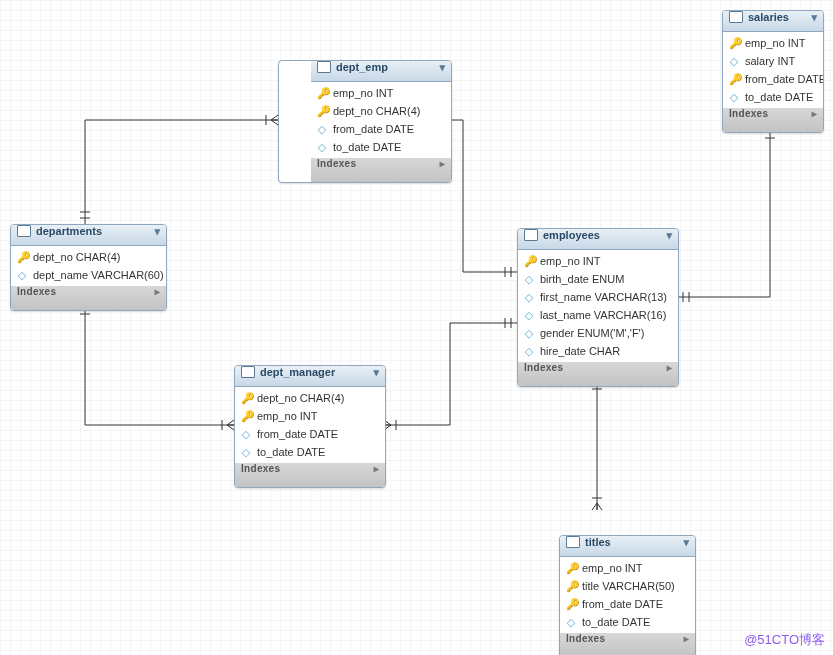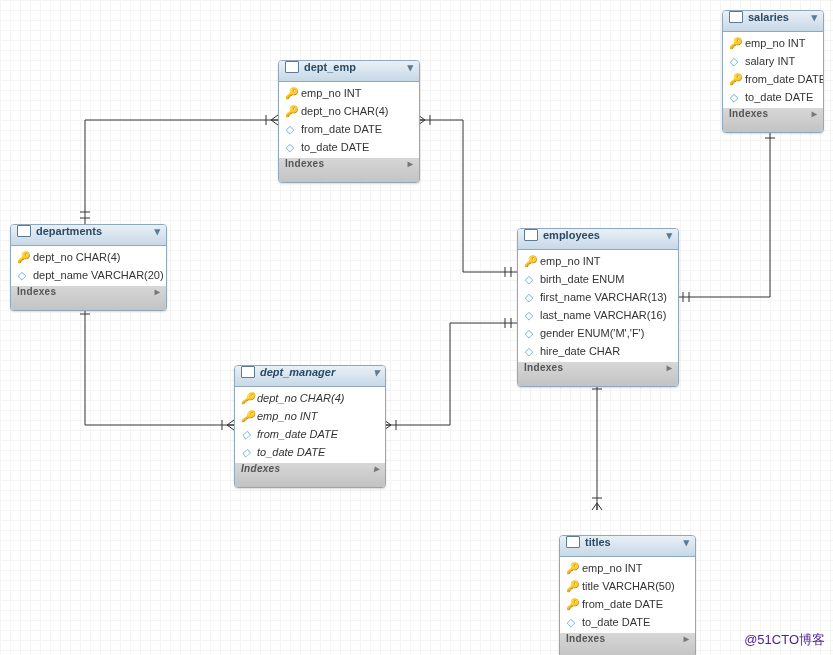--- a/index.html
+++ b/index.html
@@ -19,21 +19,21 @@
   .tbl-hd .tri{margin-left:auto;color:#5b7a96}
   .cols{padding:2px 0}
   .col{display:flex;align-items:center;gap:6px;height:18px;padding:0 6px;white-space:nowrap}
   .ico{width:10px;text-align:center;flex:0 0 10px}
   .ico.pk{color:#d6a400}
   .ico.fld{color:#5aa7d6}
   .idx{display:flex;align-items:flex-start;height:24px;padding:0 6px;
     background:linear-gradient(#d7d7d7,#c3c3c3);color:#555;font-weight:bold;
     font-size:10px;letter-spacing:.3px}
   .idx .tri{margin-left:auto;color:#777}
-  .watermark{position:absolute;right:8px;bottom:6px;color:#4c1d95;font-size:13px;font-family:Arial,sans-serif}
+  .watermark{position:absolute;right:8px;bottom:6px;color:#8b5cf6;font-size:13px;font-family:Arial,sans-serif}
 </style>
 </head>
 <body>
 
 <div class="canvas">
   <svg class="links">
       <path d="M85,224 L85,120 L278,120" stroke="#333" fill="none" stroke-width="1"></path>
       <g>
         <path d="M90,218 L80,218" stroke="#333" fill="none" stroke-width="1"></path>
         <path d="M90,212 L80,212" stroke="#333" fill="none" stroke-width="1"></path>
@@ -124,21 +124,21 @@
          <div class="col">
            <span class="ico fld">◇</span>
            <span>to_date DATE</span>
          </div>
      </div>
      <div class="idx">
        <span>Indexes</span>
        <span class="tri">▸</span>
      </div>
       </div>
-      <div class="tbl" style="left: 278px; top: 60px; width: 140px;">
+      <div class="tbl" style="left: 278px; top: 60px; width: 140px; padding-left: 32px;">
         <div class="tbl-hd">
        <span class="glyph"></span>
        <span>dept_emp</span>
        <span class="tri">▾</span>
      </div>
      <div class="cols">
 
          <div class="col">
            <span class="ico pk">🔑</span>
            <span>emp_no INT</span>
@@ -168,21 +168,21 @@
        <span class="tri">▾</span>
      </div>
      <div class="cols">
 
          <div class="col">
            <span class="ico pk">🔑</span>
            <span>dept_no CHAR(4)</span>
          </div>
          <div class="col">
            <span class="ico fld">◇</span>
-           <span>dept_name VARCHAR(20)</span>
+           <span>dept_name VARCHAR(60)</span>
          </div>
      </div>
      <div class="idx">
        <span>Indexes</span>
        <span class="tri">▸</span>
      </div>
       </div>
       <div class="tbl" style="left: 517px; top: 228px; width: 160px;">
         <div class="tbl-hd">
        <span class="glyph"></span>
@@ -214,21 +214,21 @@
          <div class="col">
            <span class="ico fld">◇</span>
            <span>hire_date CHAR</span>
          </div>
      </div>
      <div class="idx">
        <span>Indexes</span>
        <span class="tri">▸</span>
      </div>
       </div>
-      <div class="tbl" style="left: 234px; top: 365px; width: 150px; font-style: italic;">
+      <div class="tbl" style="left: 234px; top: 365px; width: 150px;">
         <div class="tbl-hd">
        <span class="glyph"></span>
        <span>dept_manager</span>
        <span class="tri">▾</span>
      </div>
      <div class="cols">
 
          <div class="col">
            <span class="ico pk">🔑</span>
            <span>dept_no CHAR(4)</span>

